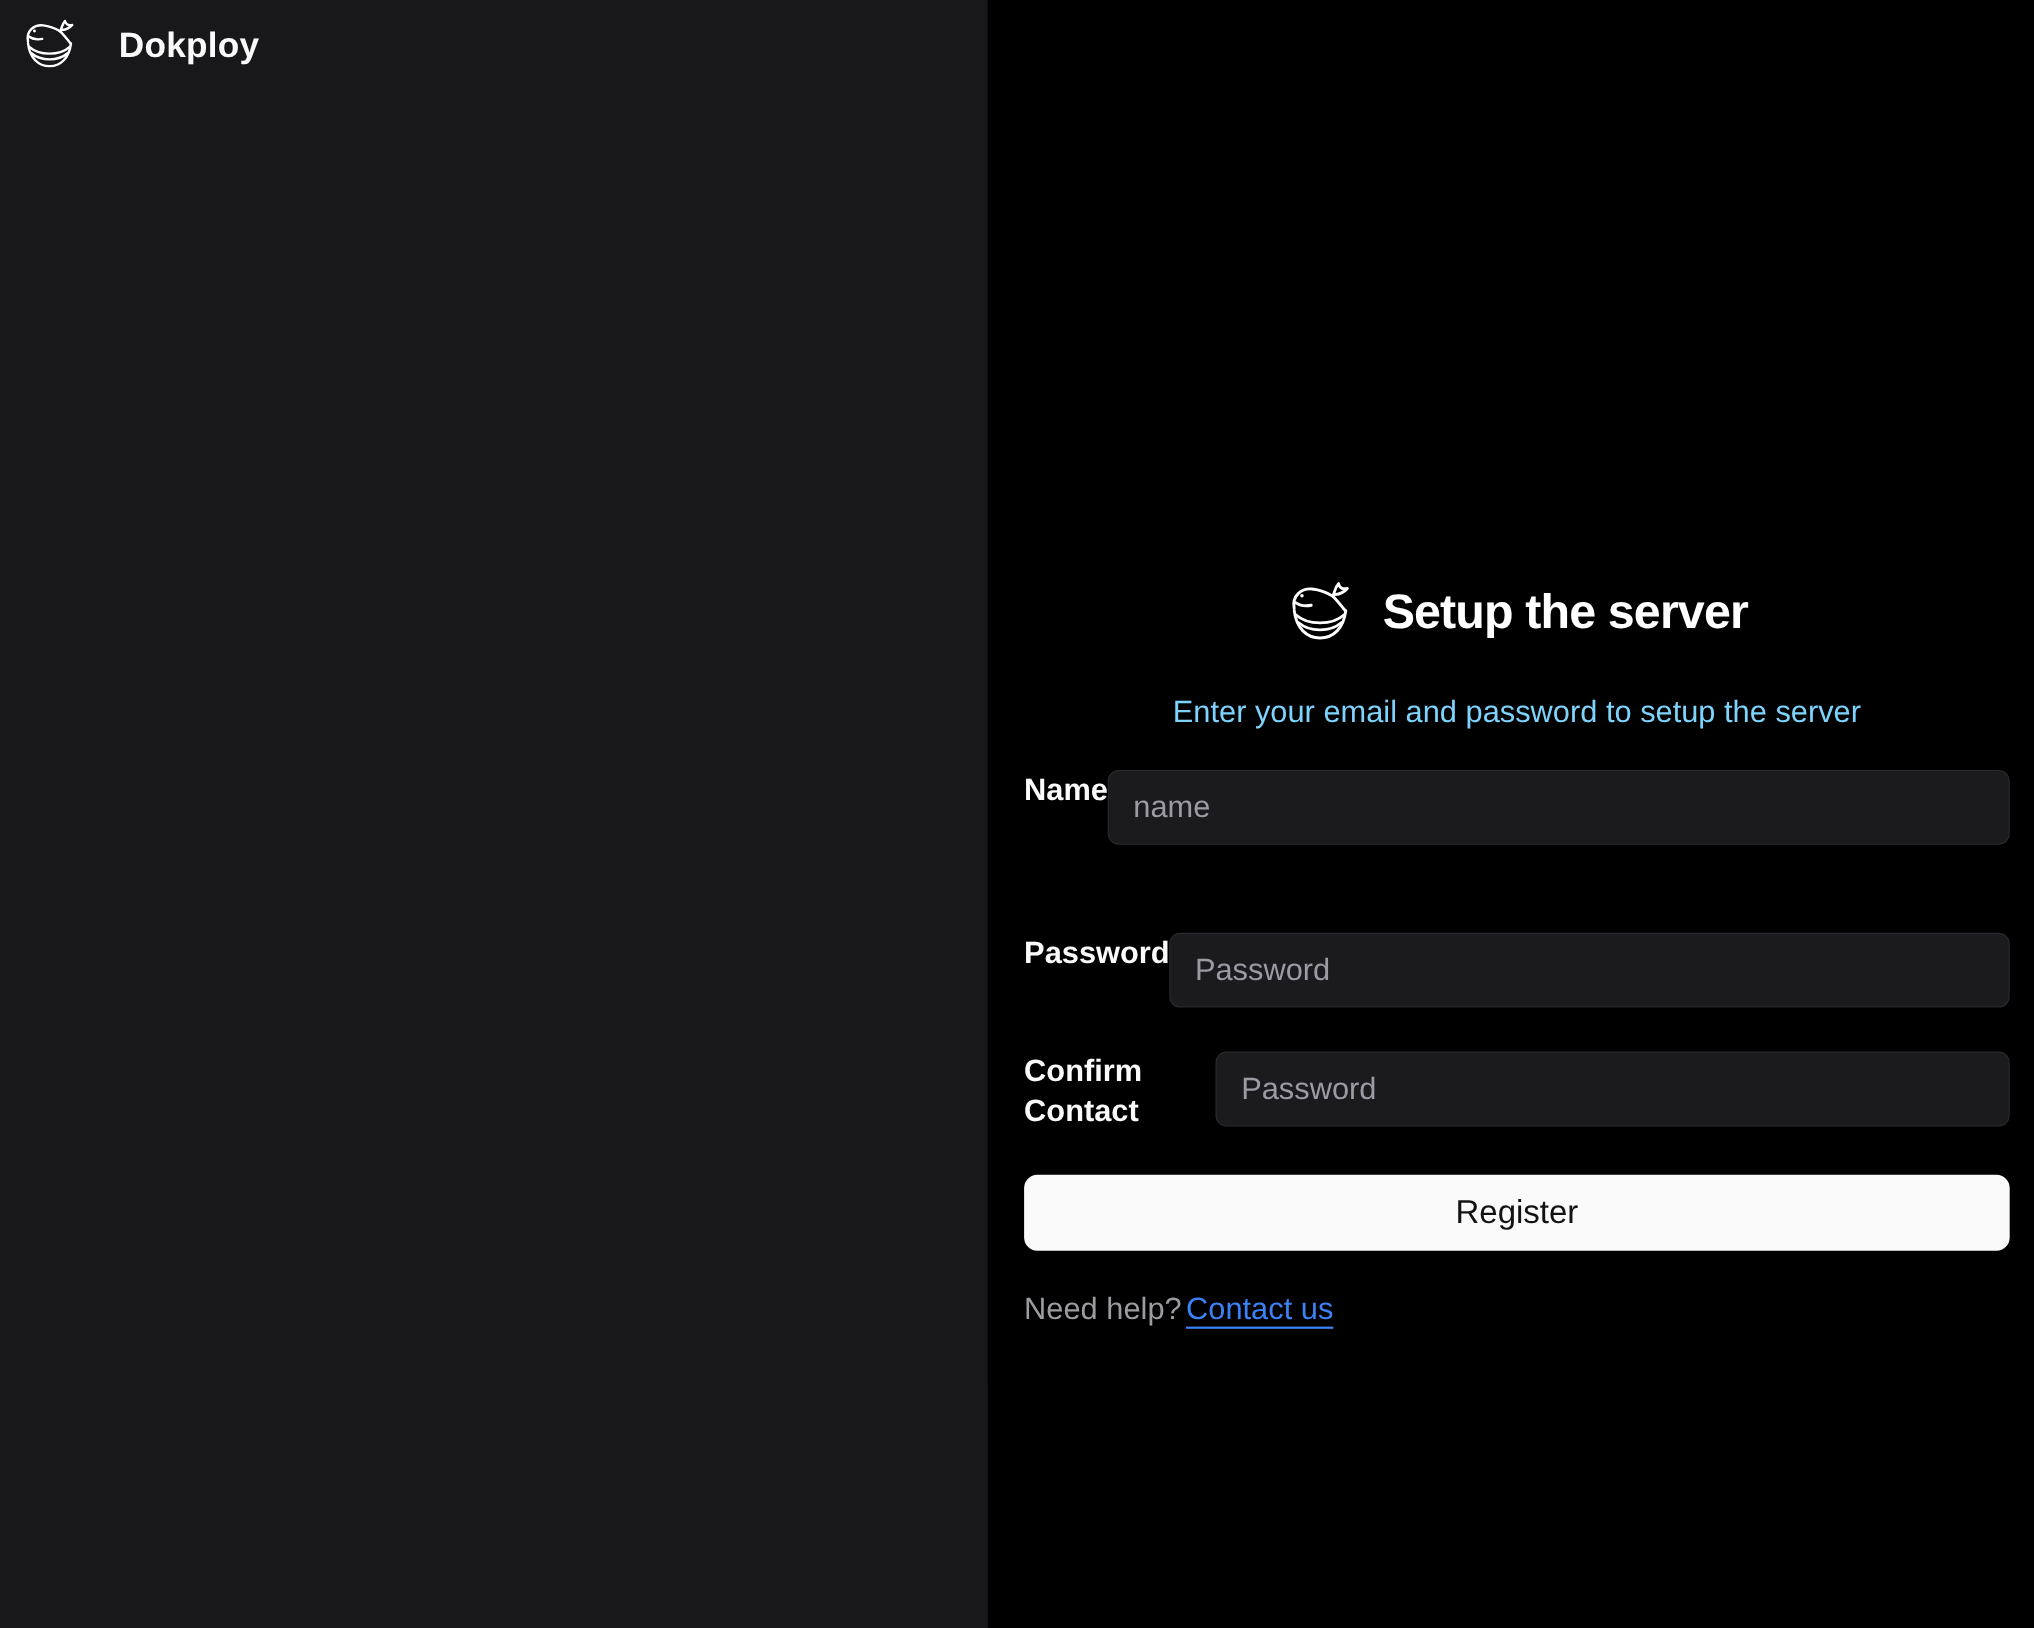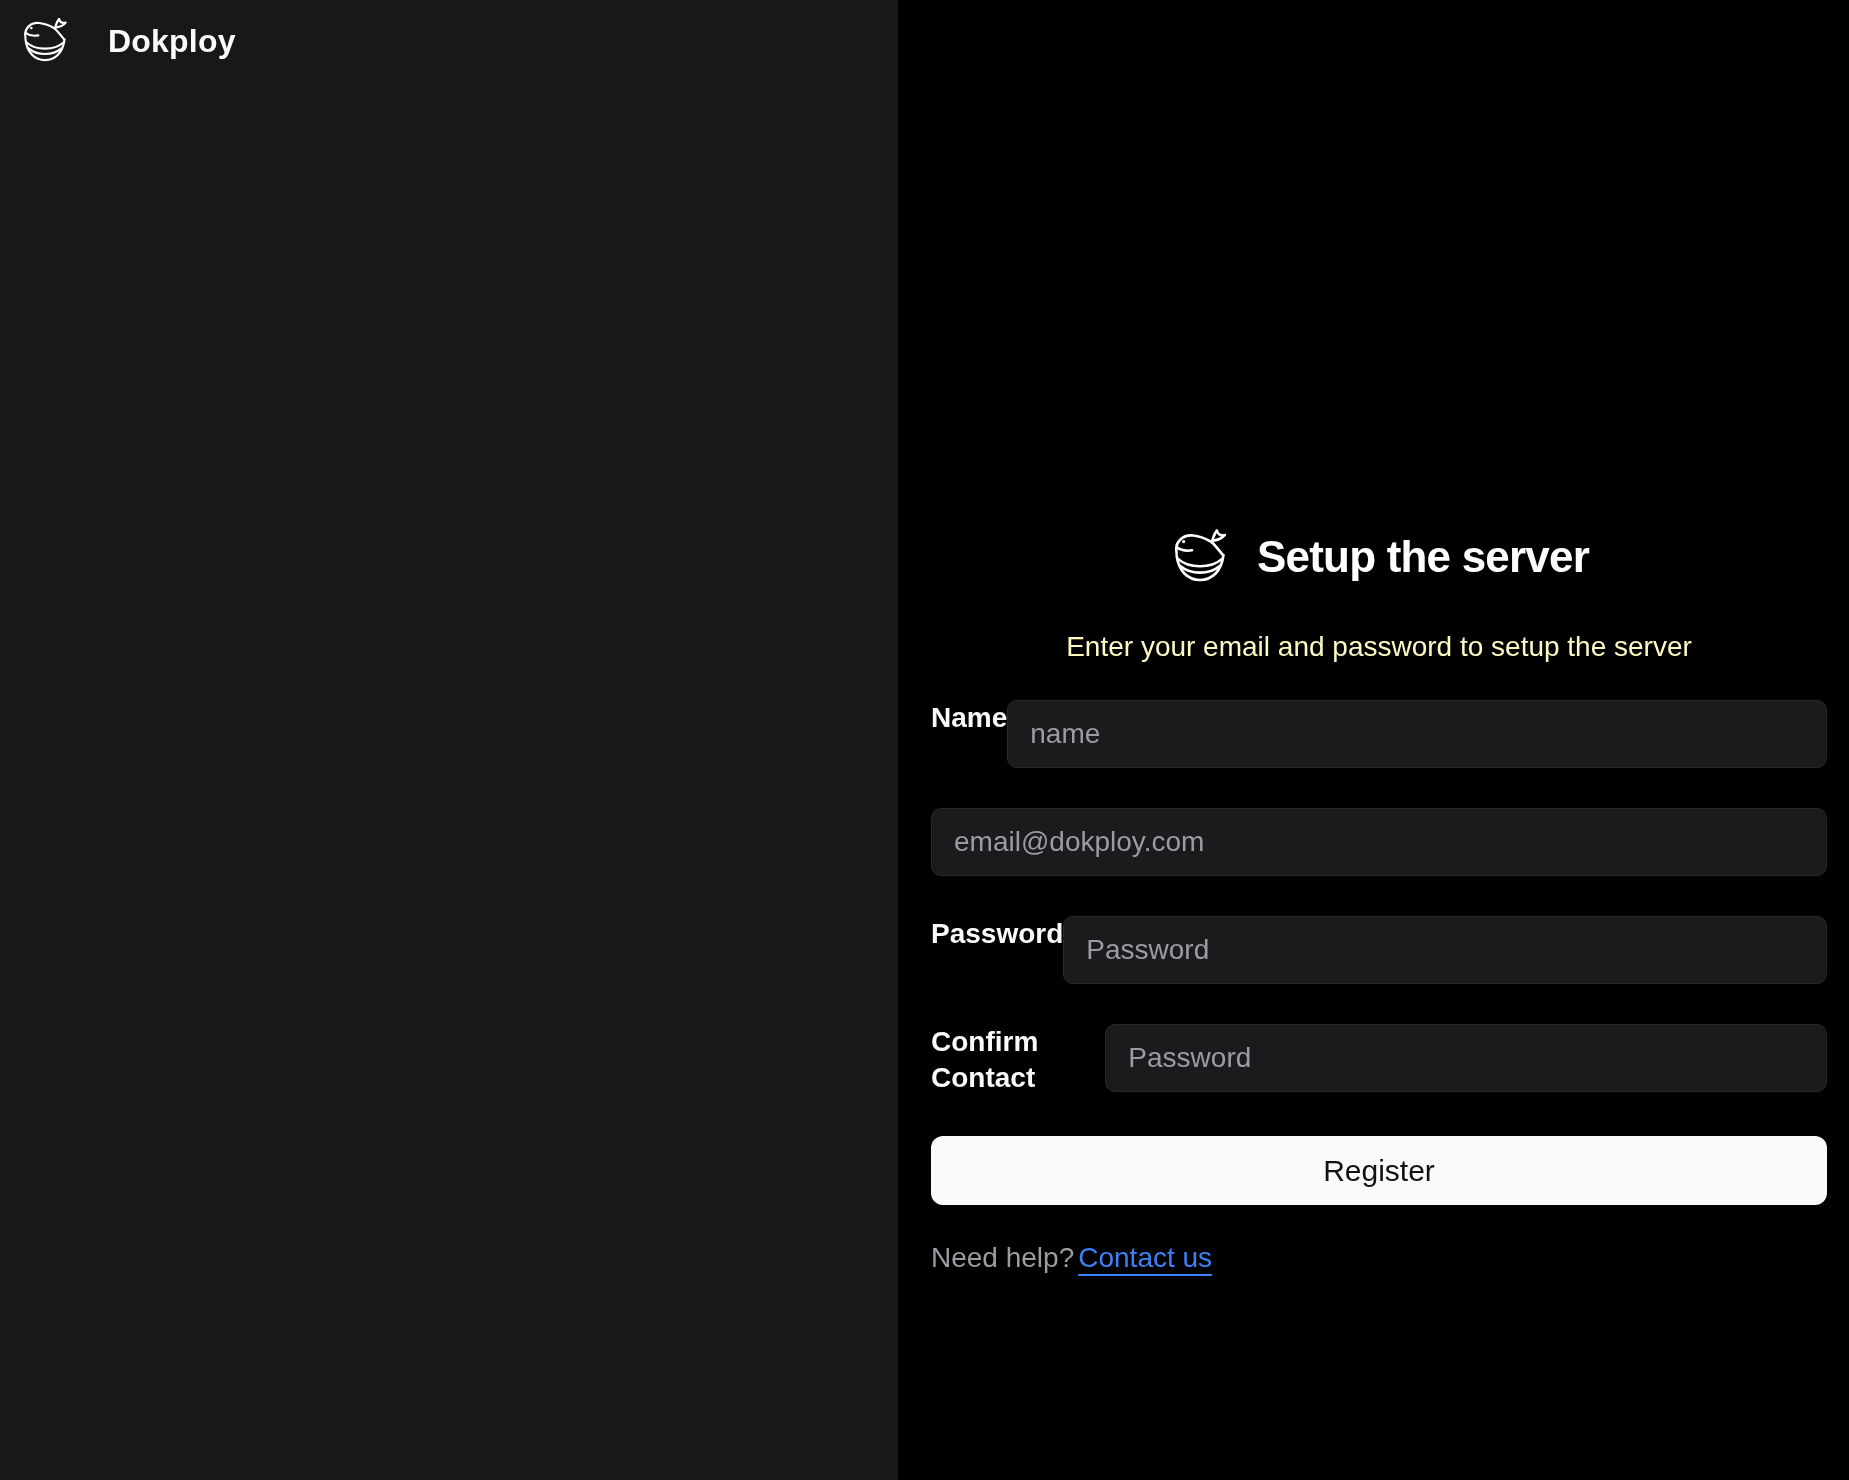--- a/index.html
+++ b/index.html
@@ -56,21 +56,21 @@
   .setup-title {
     color: #fff;
     font-size: 44px;
     font-weight: 800;
     letter-spacing: -0.8px;
     white-space: nowrap;
   }
   .setup-subtitle {
     margin-top: 42px;
     text-align: center;
-    color: #fef9c3;
+    color: #7dd3fc;
     font-size: 28px;
     line-height: 34px;
     font-weight: 400;
   }
 
   
   .setup-form { margin-top: 36px; display: flex; flex-direction: column; }
   .form-group { margin-bottom: 40px; display: flex; flex-direction: row; }
   .field-label {
     color: #fafafa;
@@ -170,21 +170,20 @@
     <div class="setup-subtitle">Enter your email and password to setup the server</div>
 
     <form class="setup-form">
 
       <div class="form-group">
         <label class="field-label">Name</label>
         <input class="text-input" type="text" placeholder="name" style="">
       </div>
 
       <div class="form-group">
-        <input class="text-input" type="email" placeholder="email@dokploy.com" style="">
       </div>
 
       <div class="form-group">
         <label class="field-label">Password</label>
         <input class="text-input" type="password" placeholder="Password" style="">
       </div>
 
       <div class="form-group">
         <label class="field-label">Confirm Contact</label>
         <input class="text-input" type="password" placeholder="Password" style="">

